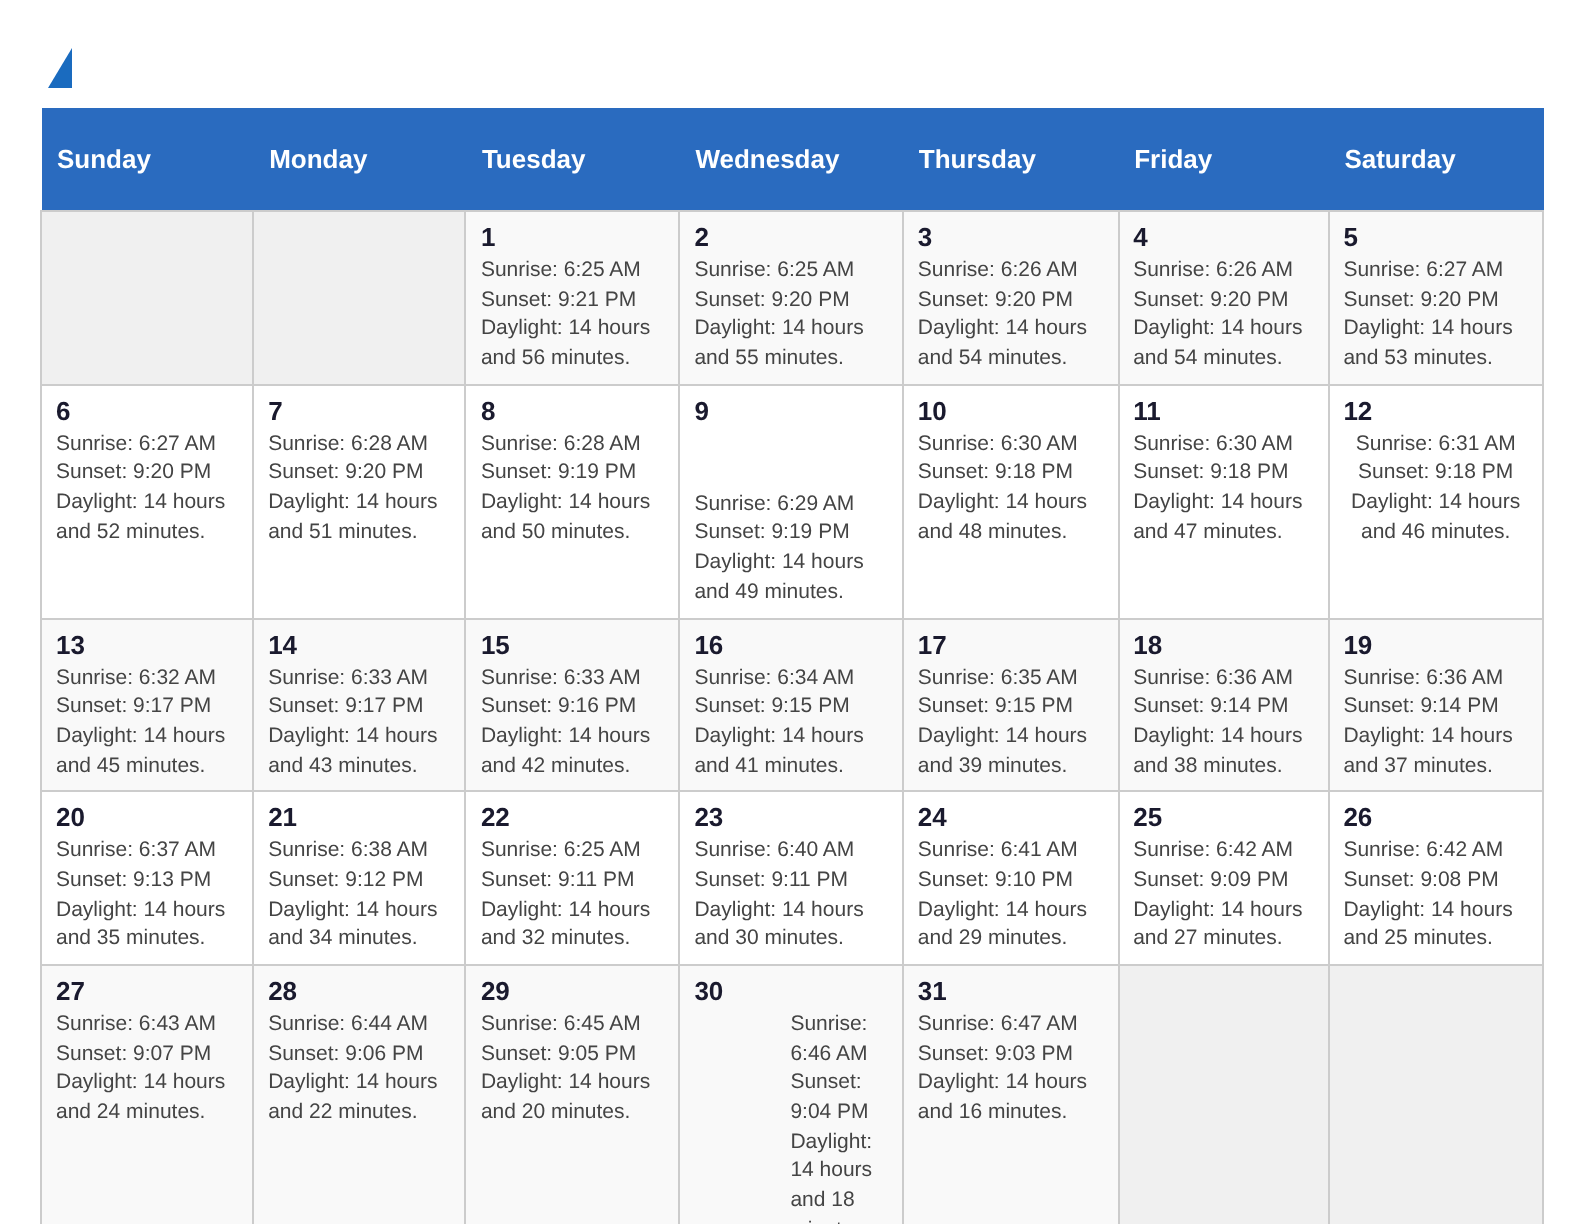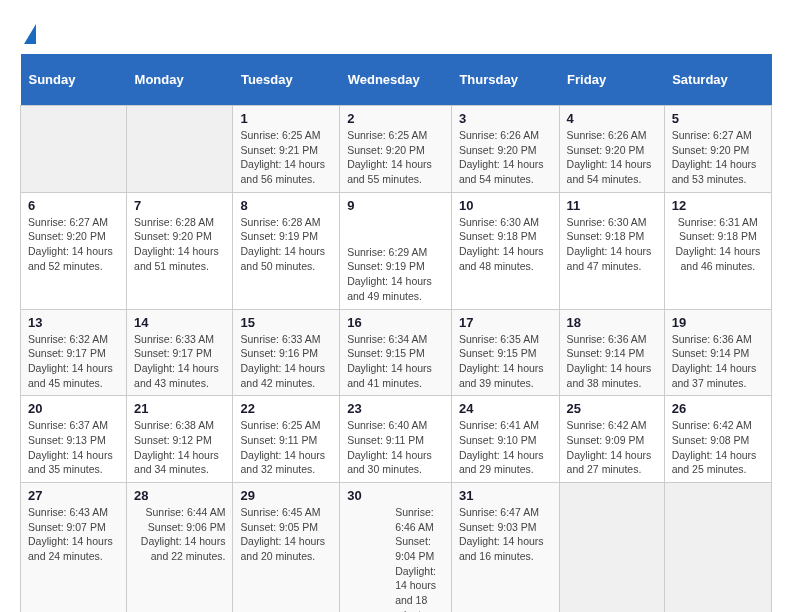--- a/index.html
+++ b/index.html
@@ -297,21 +297,21 @@
       </tr>
       <tr>
         <td>
           <span class="day-number">27</span>
           <div class="day-info" style="white-space: pre-line;">Sunrise: 6:43 AM
 Sunset: 9:07 PM
 Daylight: 14 hours and 24 minutes.</div>
         </td>
         <td>
           <span class="day-number">28</span>
-          <div class="day-info" style="white-space: pre-line; text-align: right;">Sunrise: 6:44 AM
+          <div class="day-info" style="white-space: pre-line;">Sunrise: 6:44 AM
 Sunset: 9:06 PM
 Daylight: 14 hours and 22 minutes.</div>
         </td>
         <td>
           <span class="day-number">29</span>
           <div class="day-info" style="white-space: pre-line;">Sunrise: 6:45 AM
 Sunset: 9:05 PM
 Daylight: 14 hours and 20 minutes.</div>
         </td>
         <td>

